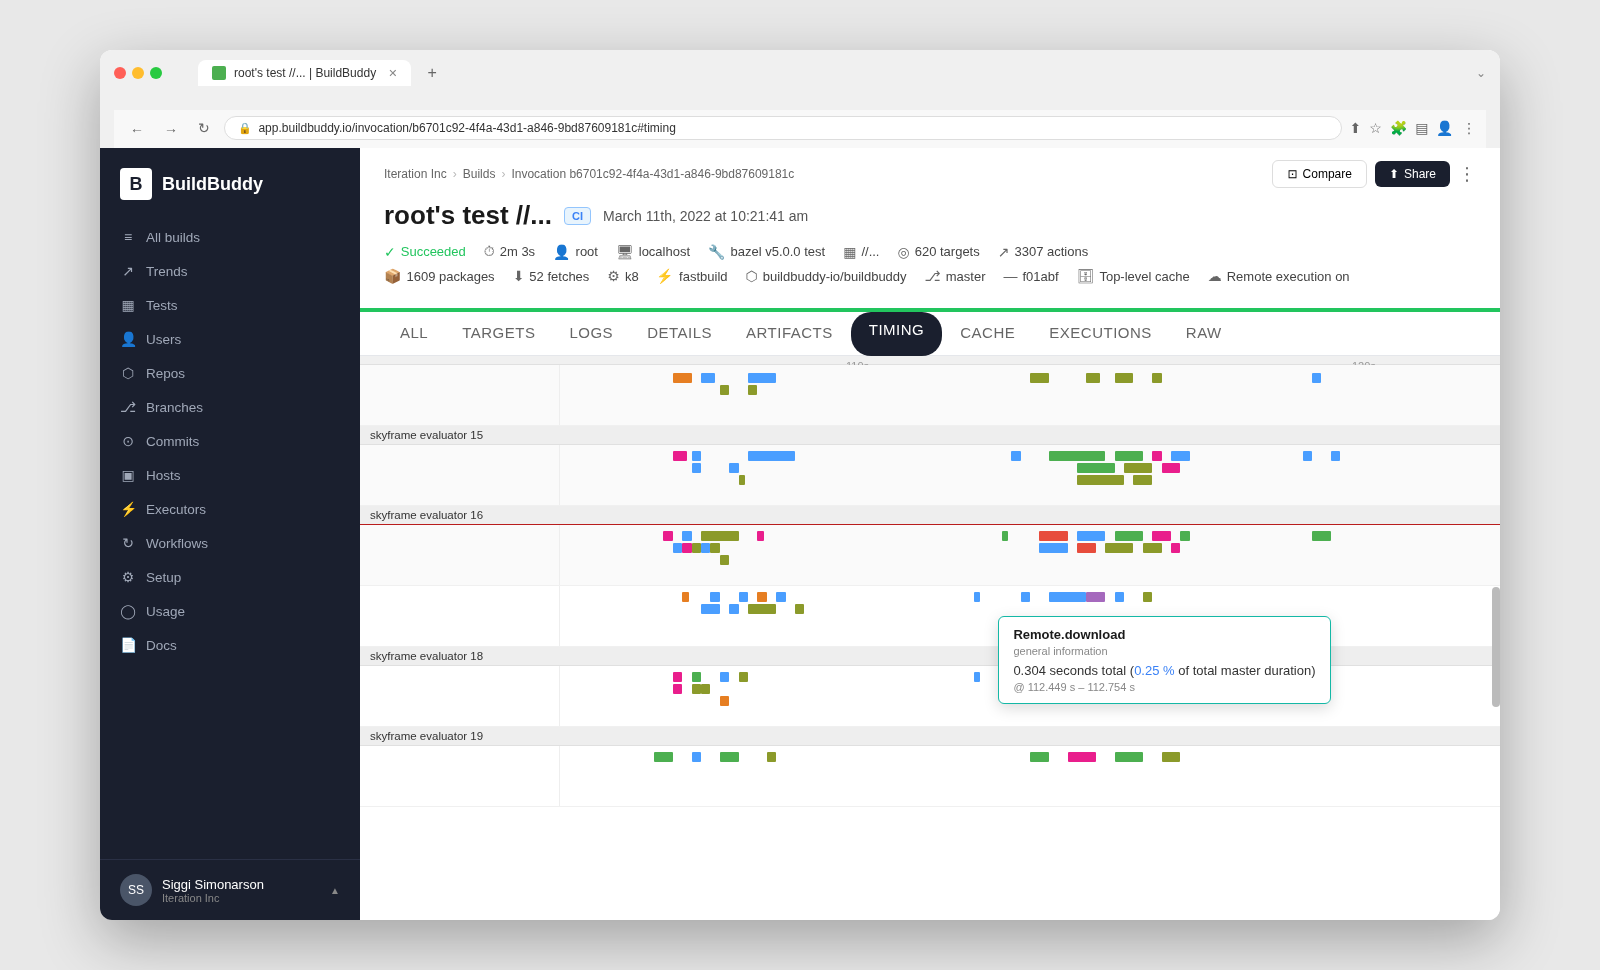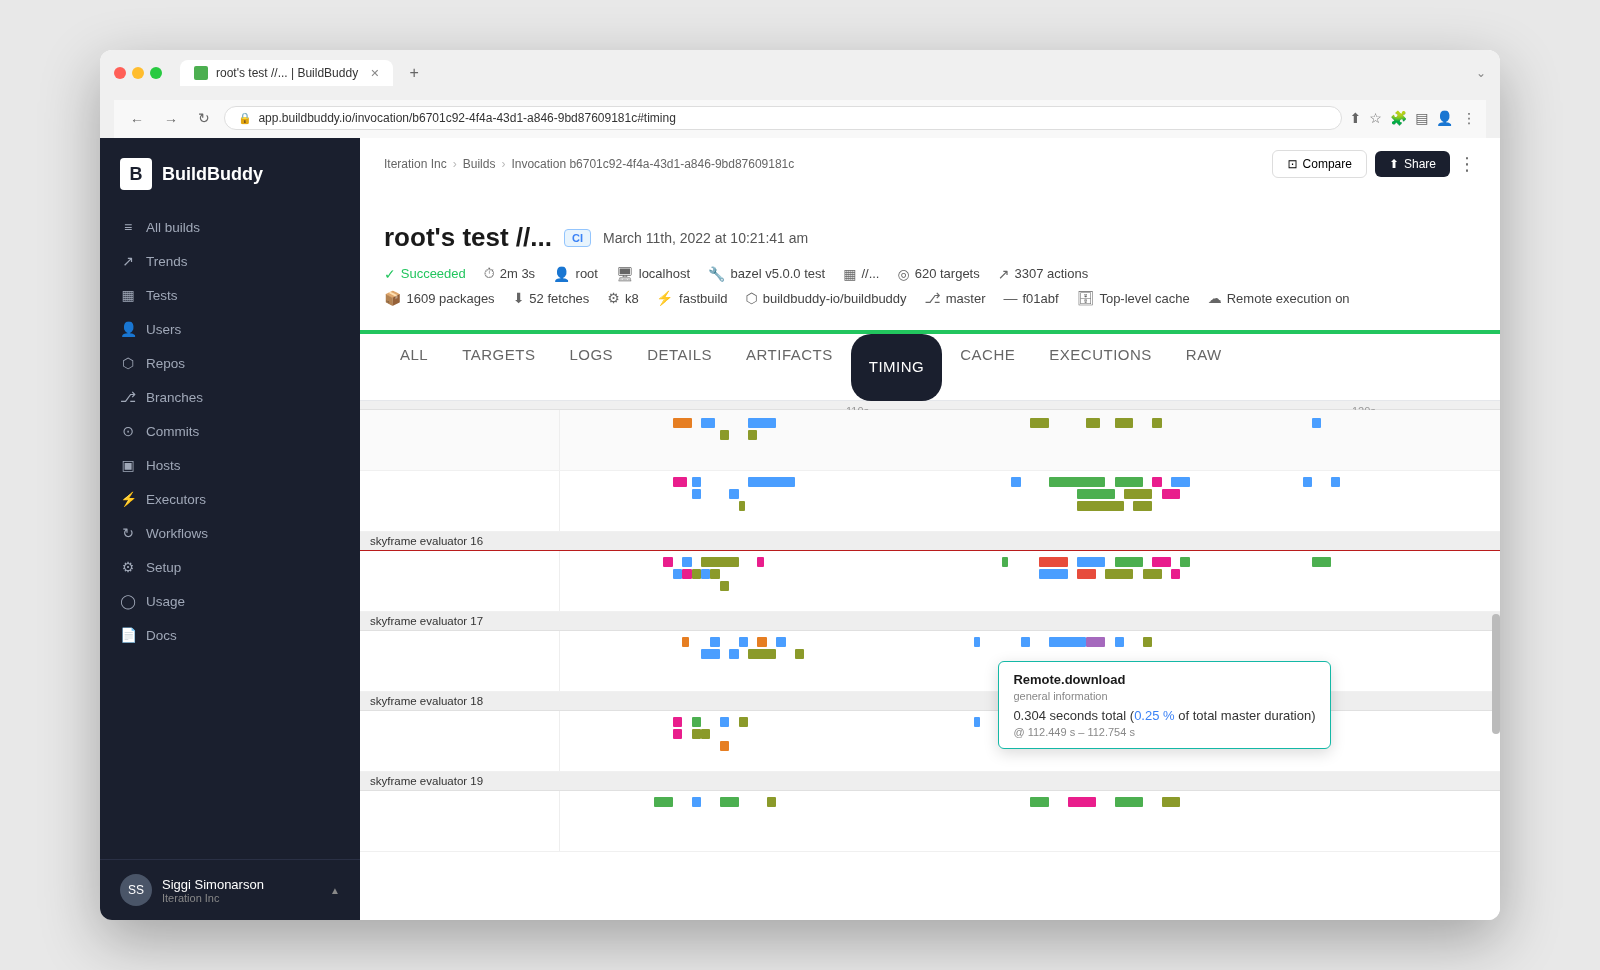--- a/index.html
+++ b/index.html
@@ -2,21 +2,21 @@
 <html><head>
   <meta charset="utf-8">
   <style>
     * { box-sizing: border-box; margin: 0; padding: 0; }
     body { font-family: -apple-system, BlinkMacSystemFont, 'Segoe UI', sans-serif; background: #e8e8e8; display: flex; justify-content: center; align-items: center; min-height: 100vh; }
 
     .browser-window { width: 1400px; height: 870px; background: #fff; border-radius: 12px; box-shadow: 0 20px 60px rgba(0,0,0,0.3); overflow: hidden; display: flex; flex-direction: column; }
 
     
     .browser-chrome { background: #f0f0f0; padding: 10px 14px 0; flex-shrink: 0; }
-    .browser-chrome-top { display: flex; align-items: center; gap: 8px; margin-bottom: 14px; }
+    .browser-chrome-top { display: flex; align-items: center; gap: 26px; margin-bottom: 24px; }
     .traffic-lights { display: flex; gap: 6px; }
     .traffic-light { width: 12px; height: 12px; border-radius: 50%; }
     .tl-red { background: #ff5f57; }
     .tl-yellow { background: #ffbd2e; }
     .tl-green { background: #28ca41; }
     .tab-bar { display: flex; align-items: center; gap: 8px; margin-left: 10px; flex: 1; }
     .browser-tab { background: #fff; border-radius: 8px 8px 0 0; padding: 6px 14px; font-size: 12px; color: #333; display: flex; align-items: center; gap: 8px; min-width: 200px; }
     .browser-tab .favicon { width: 14px; height: 14px; background: #4CAF50; border-radius: 2px; }
     .tab-close { color: #888; font-size: 11px; cursor: pointer; margin-left: 4px; }
     .new-tab-btn { background: none; border: none; font-size: 16px; color: #666; cursor: pointer; padding: 4px 8px; }
@@ -44,38 +44,38 @@
     .user-name { color: #fff; font-size: 13px; font-weight: 500; }
     .user-org { color: #888; font-size: 11px; }
     .chevron-up { color: #888; font-size: 10px; }
 
     
     .main { flex: 1; background: #fff; overflow: hidden; display: flex; flex-direction: column; }
     .breadcrumb { padding: 12px 24px 8px; font-size: 12px; color: #666; display: flex; align-items: center; gap: 6px; }
     .breadcrumb a { color: #666; text-decoration: none; }
     .breadcrumb-sep { color: #bbb; }
 
-    .page-header { padding: 4px 24px 16px; margin-top: 32px; }
+    .page-header { padding: 4px 24px 16px; }
     .page-title-row { display: flex; align-items: center; gap: 12px; margin-bottom: 12px; }
     .page-title { font-size: 26px; font-weight: 600; color: #1a1a1a; }
     .ci-badge { background: #e8f4fd; color: #3b82f6; font-size: 11px; font-weight: 600; padding: 2px 7px; border-radius: 4px; border: 1px solid #93c5fd; }
     .page-date { font-size: 14px; color: #555; }
 
     .meta-row { display: flex; flex-wrap: wrap; align-items: center; gap: 18px; font-size: 13px; color: #444; margin-bottom: 8px; }
     .meta-item { display: flex; align-items: center; gap: 5px; }
     .meta-icon { font-size: 14px; color: #666; }
     .succeeded-text { color: #22c55e; font-weight: 500; }
 
     .green-bar { height: 4px; background: #22c55e; width: 100%; }
 
     
     .tabs-container { padding: 0 24px; border-bottom: 1px solid #e5e7eb; }
     .tabs { display: flex; gap: 2px; }
     .tab { padding: 12px 16px; font-size: 15px; font-weight: 500; color: #666; cursor: pointer; border-bottom: 2px solid transparent; letter-spacing: 0.5px; text-transform: uppercase; }
-    .tab.active { background: #1a1f2e; color: #fff; border-radius: 20px; border-bottom: 2px solid transparent; margin-bottom: -1px; padding: 24px 18px; }
+    .tab.active { background: #1a1f2e; color: #fff; border-radius: 20px; border-bottom: 2px solid transparent; margin-bottom: -1px; padding: 9px 18px; }
 
     
     .timing-view { flex: 1; overflow: hidden; display: flex; flex-direction: column; position: relative; }
 
     .timeline-body { flex: 1; overflow-y: auto; overflow-x: hidden; }
     .timeline-row { display: flex; min-height: 60px; border-bottom: 1px solid #f0f0f0; }
     .timeline-row:nth-child(odd) { background: #fafafa; }
     .timeline-row:nth-child(even) { background: #fff; }
     .row-label { width: 200px; flex-shrink: 0; padding: 6px 10px; font-size: 11.5px; color: #444; font-weight: 500; display: flex; align-items: flex-start; border-right: 1px solid #eee; }
     .row-bars { flex: 1; position: relative; min-height: 60px; }
@@ -358,20 +358,25 @@
               <div class="bar" style="left:20%;top:8px;width:3%;background:#4a9eff;"></div>
               <div class="bar" style="left:20%;top:20px;width:1%;background:#8b9a2a;"></div>
               <div class="bar" style="left:50%;top:8px;width:2%;background:#8b9a2a;"></div>
               <div class="bar" style="left:56%;top:8px;width:1.5%;background:#8b9a2a;"></div>
               <div class="bar" style="left:59%;top:8px;width:2%;background:#8b9a2a;"></div>
               <div class="bar" style="left:63%;top:8px;width:1%;background:#8b9a2a;"></div>
               <div class="bar" style="left:80%;top:8px;width:1%;background:#4a9eff;"></div>
             </div>
           </div>
 
+          <div style="background:#eeeeee; padding:3px 10px; font-size:11.5px; color:#333; font-weight:500; display:flex; border-bottom:1px solid #e0e0e0;">
+            <div style="width:200px; flex-shrink:0;">
+              <span>skyframe evaluator 15</span>
+            </div>
+          </div>
 
           <div class="timeline-row">
             <div class="row-label"></div>
             <div class="row-bars">
               <div class="bar" style="left:12%;top:6px;width:1.5%;background:#e91e8c;"></div>
               <div class="bar" style="left:14%;top:6px;width:1%;background:#4a9eff;"></div>
               <div class="bar" style="left:14%;top:18px;width:1%;background:#4a9eff;"></div>
               <div class="bar" style="left:20%;top:6px;width:5%;background:#4a9eff;"></div>
               <div class="bar" style="left:18%;top:18px;width:1%;background:#4a9eff;"></div>
               <div class="bar" style="left:19%;top:30px;width:0.7%;background:#8b9a2a;"></div>
@@ -417,25 +422,20 @@
               <div class="bar" style="left:66%;top:6px;width:1%;background:#4caf50;"></div>
               <div class="bar" style="left:51%;top:18px;width:3%;background:#4a9eff;"></div>
               <div class="bar" style="left:55%;top:18px;width:2%;background:#e74c3c;"></div>
               <div class="bar" style="left:58%;top:18px;width:3%;background:#8b9a2a;"></div>
               <div class="bar" style="left:62%;top:18px;width:2%;background:#8b9a2a;"></div>
               <div class="bar" style="left:65%;top:18px;width:1%;background:#e91e8c;"></div>
               <div class="bar" style="left:80%;top:6px;width:2%;background:#4caf50;"></div>
             </div>
           </div>
 
-          <div style="background:#eeeeee; padding:3px 10px; font-size:11.5px; color:#333; font-weight:500; display:flex; border-bottom:1px solid #e0e0e0;">
-            <div style="width:200px; flex-shrink:0;">
-              <span>skyframe evaluator 17</span>
-            </div>
-          </div>
 
           <div class="timeline-row" style="position:relative;">
             <div class="row-label"></div>
             <div class="row-bars">
               <div class="bar" style="left:13%;top:6px;width:0.7%;background:#e67e22;"></div>
               <div class="bar" style="left:16%;top:6px;width:1%;background:#4a9eff;"></div>
               <div class="bar" style="left:19%;top:6px;width:1%;background:#4a9eff;"></div>
               <div class="bar" style="left:21%;top:6px;width:1%;background:#e67e22;"></div>
               <div class="bar" style="left:23%;top:6px;width:1%;background:#4a9eff;"></div>
               <div class="bar" style="left:15%;top:18px;width:2%;background:#4a9eff;"></div>

